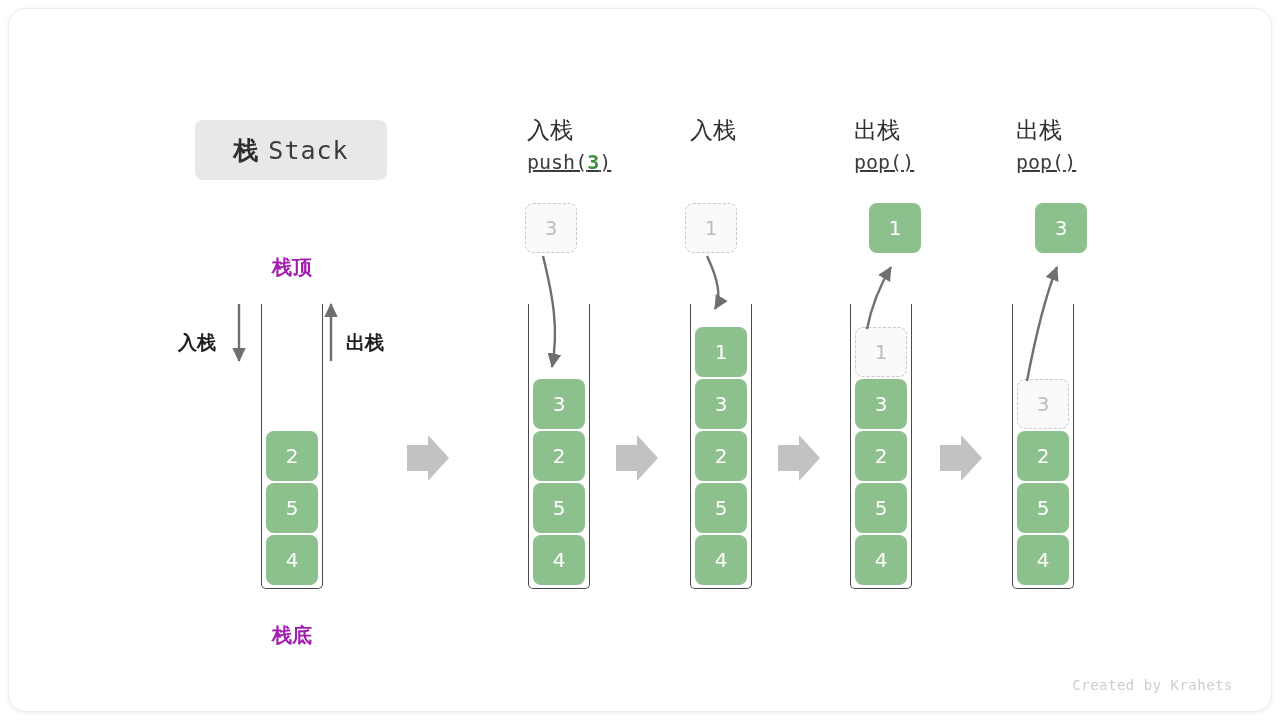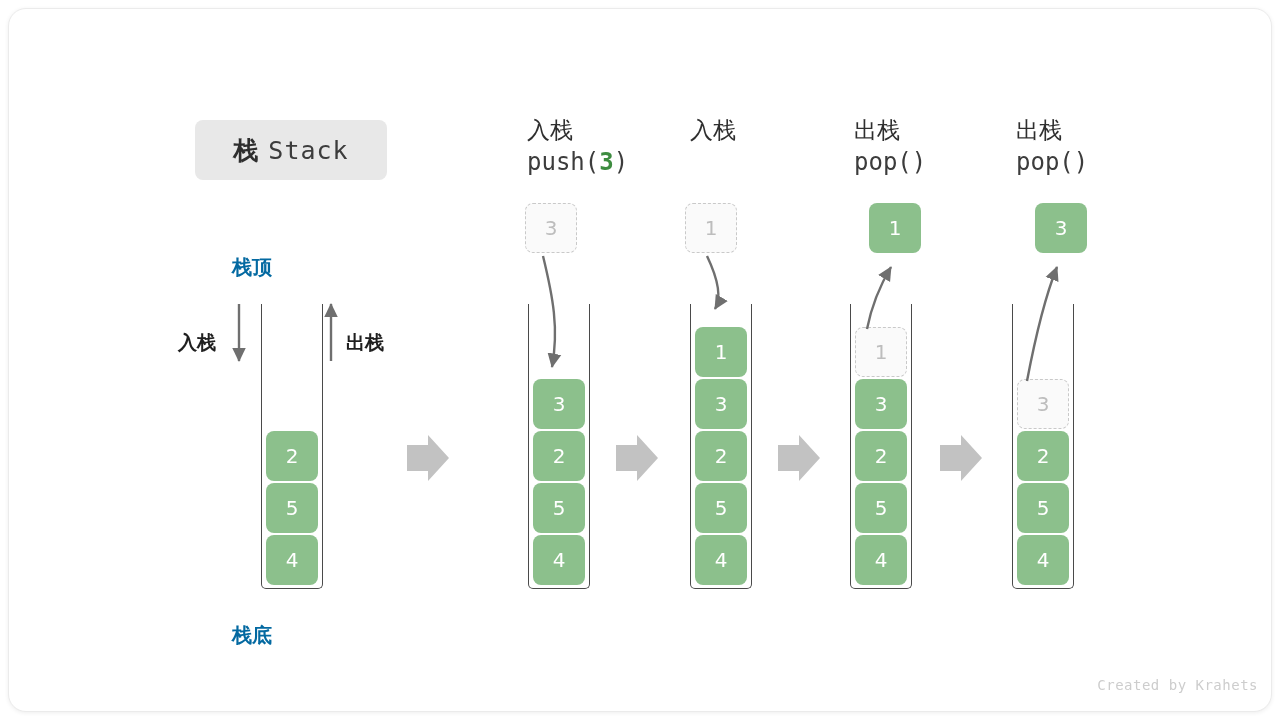--- a/index.html
+++ b/index.html
@@ -62,24 +62,25 @@
   }
   .col-head .line1 {
     font-family: "DejaVu Sans", sans-serif;
     font-size: 23px;
     color: #2f2f2f;
     line-height: 30px;
     white-space: nowrap;
   }
   .col-head .line2 {
     font-family: "DejaVu Sans Mono", monospace;
-    font-size: 24px;
+    font-size: 20px;
     color: #3c3c3c;
     line-height: 34px;
     white-space: nowrap;
+    text-decoration: underline;
   }
   .col-head .line2 .argv { color: #3d8c40; font-weight: bold; }
 
   
   .stack {
     position: absolute;
     width: 62px;
     box-sizing: border-box;
     border-left: 1.6px solid #4a4a4a;
     border-right: 1.6px solid #4a4a4a;
@@ -139,37 +140,38 @@
     font-weight: bold;
     font-size: 19px;
     color: #1f1f1f;
     white-space: nowrap;
   }
   .cap-label {
     position: absolute;
     font-family: "DejaVu Sans", sans-serif;
     font-weight: bold;
     font-size: 20px;
-    color: #0369a1;
-    white-space: nowrap;
+    color: #a21caf;
+    white-space: nowrap;
+    text-align: center;
     width: 120px;
   }
 
   
   #arrows {
     position: absolute;
     left: 0; top: 0;
     width: 1264px; height: 704px;
     pointer-events: none;
   }
 
   
   #footer {
     position: absolute;
-    right: 13px;
+    right: 38px;
     bottom: 18px;
     font-family: "DejaVu Sans Mono", monospace;
     font-size: 14px;
     color: #cdcdcd;
     letter-spacing: 0.5px;
   }
 </style>
 </head>
 <body>
 

